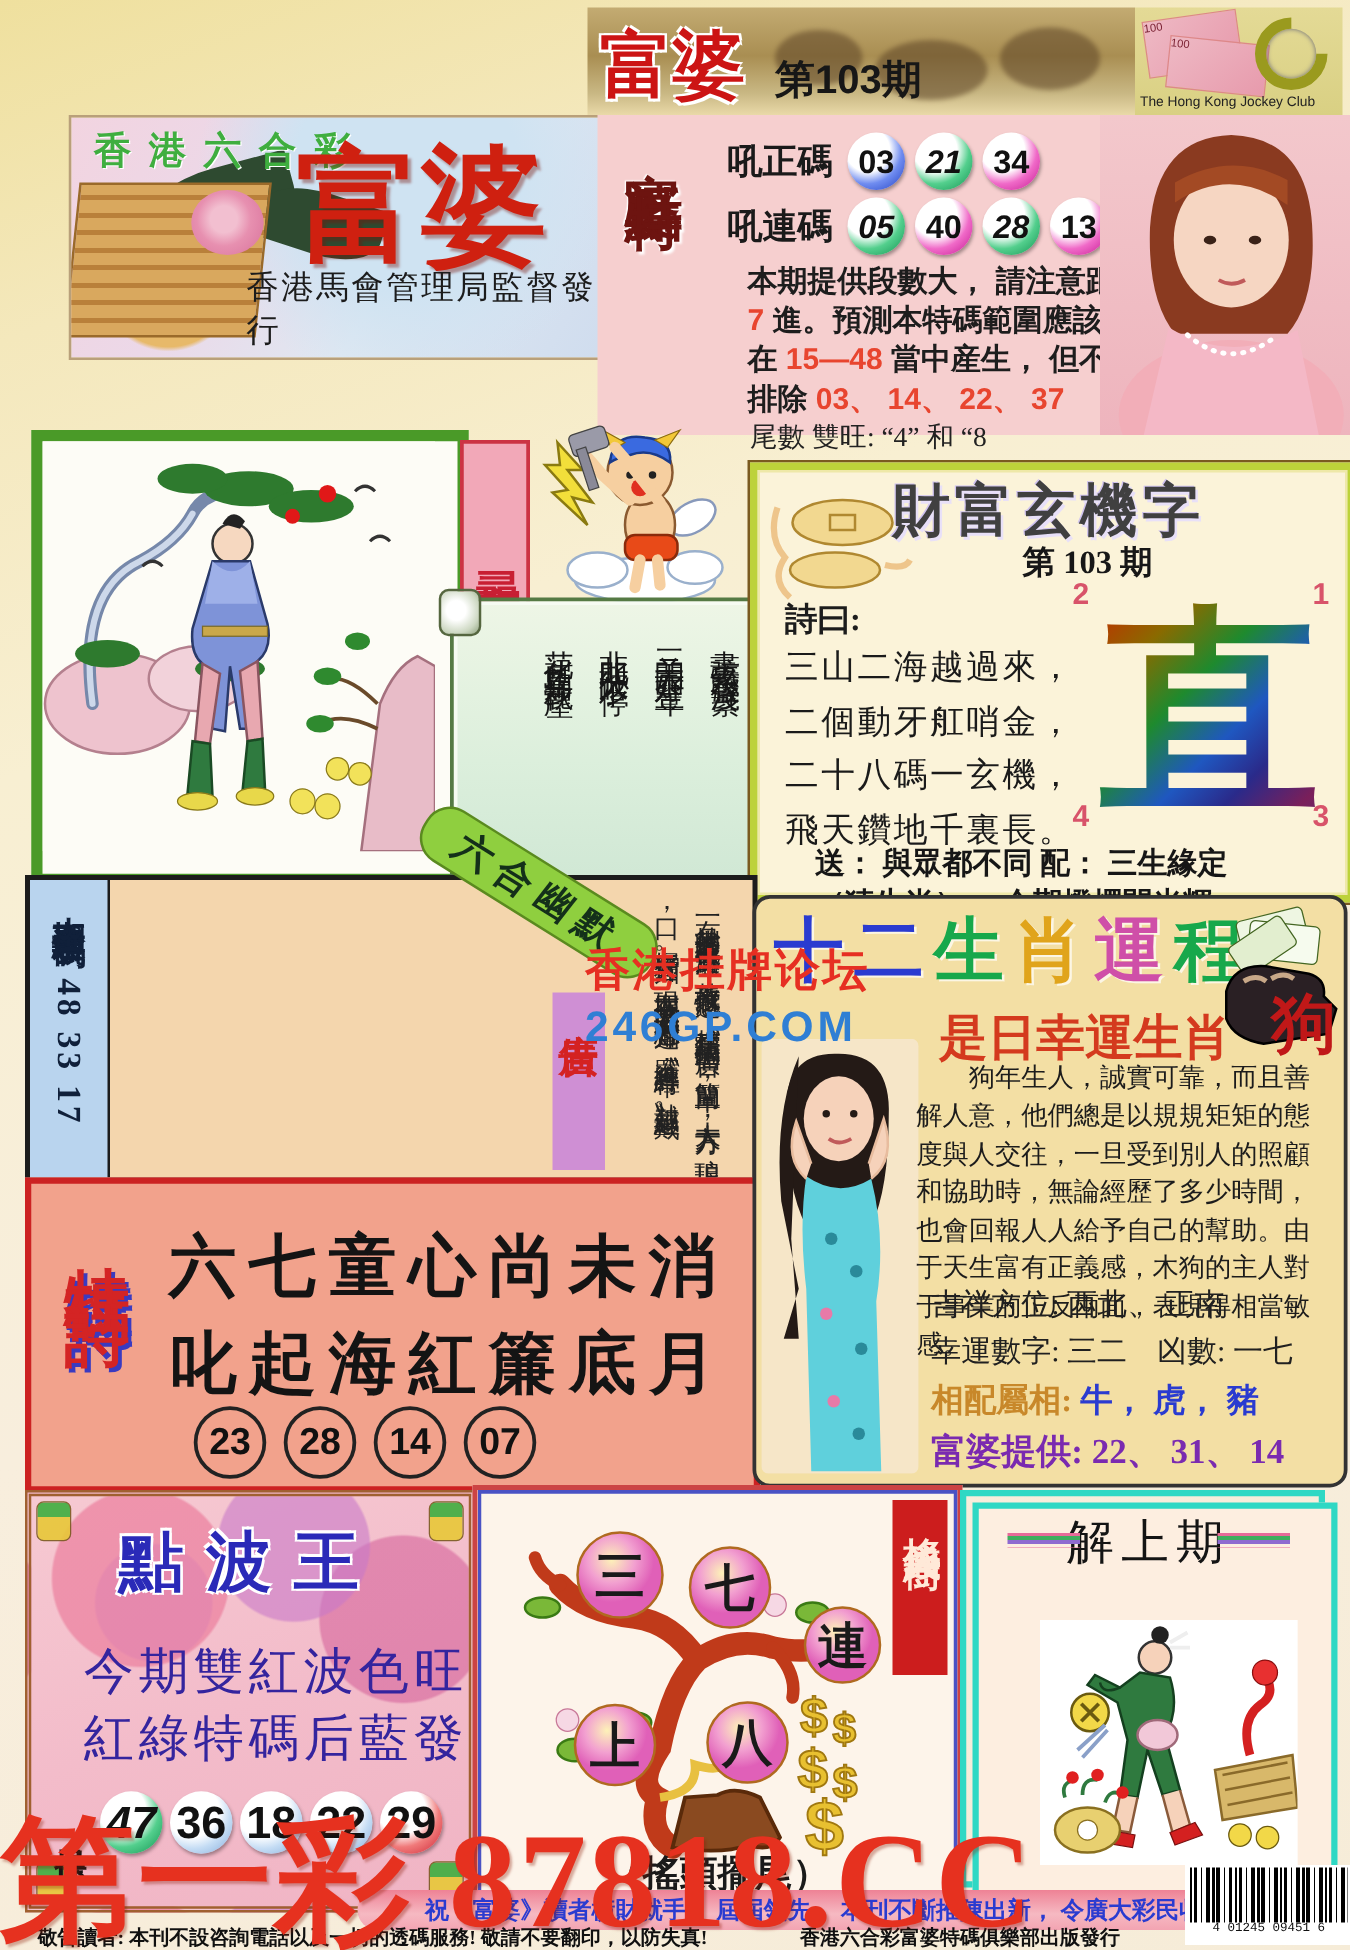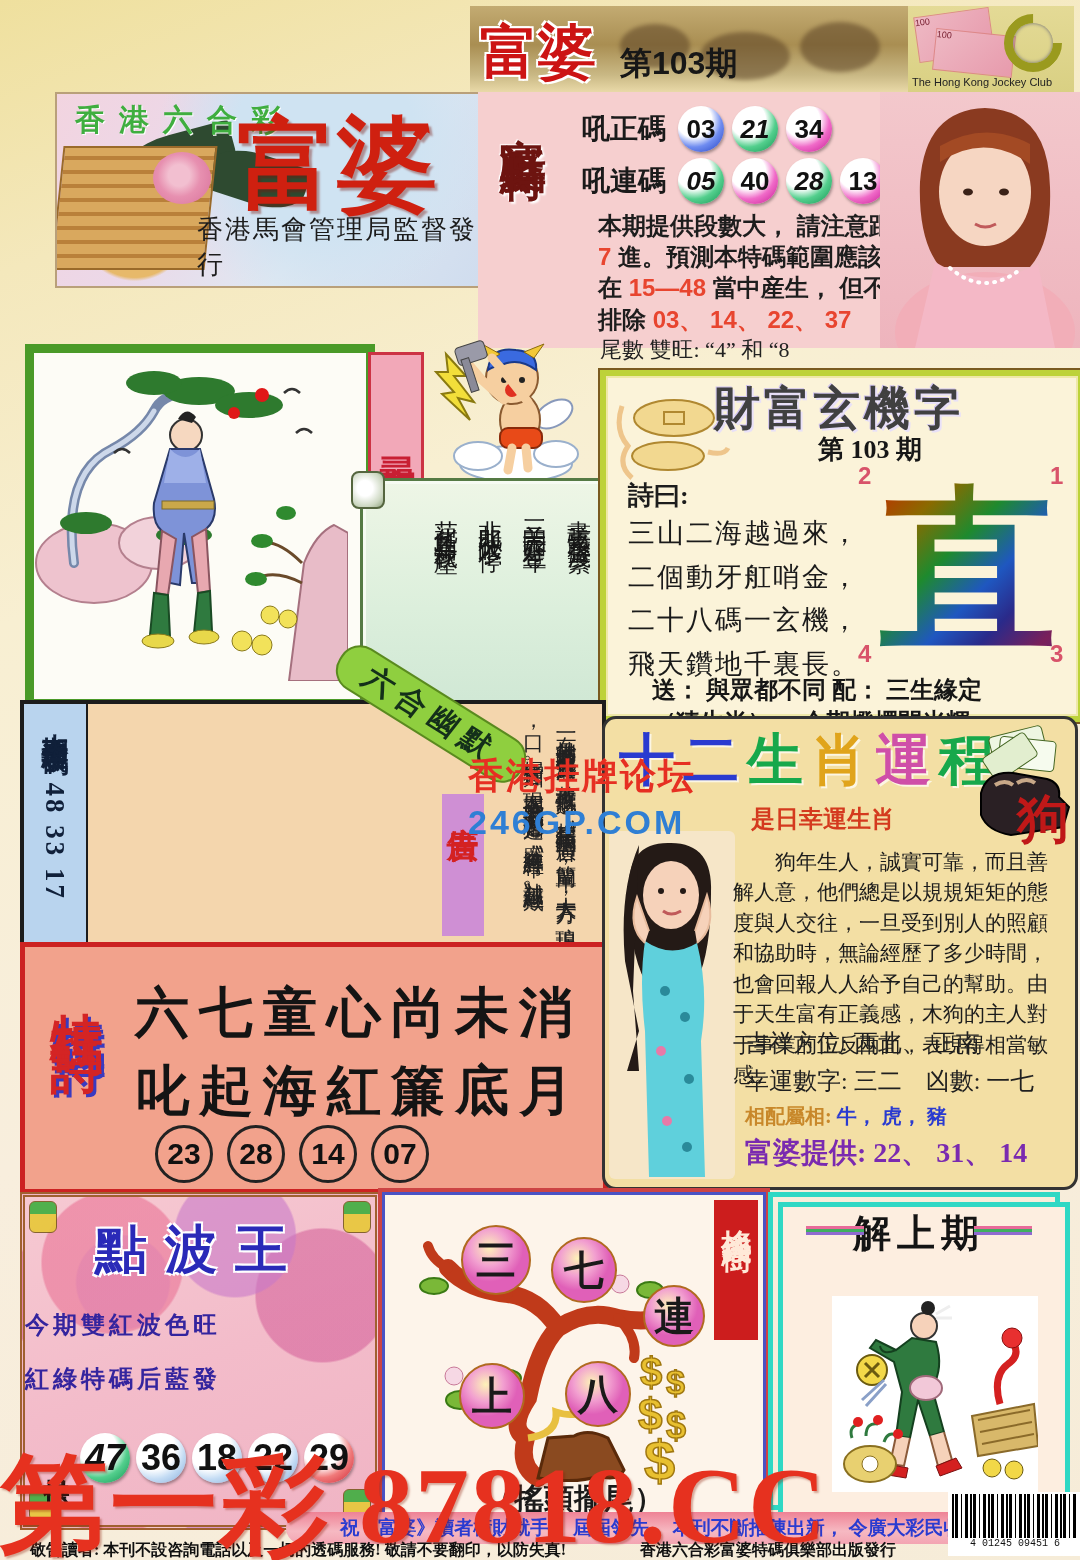--- a/index.html
+++ b/index.html
@@ -140,64 +140,64 @@
     font-family:"Liberation Sans","DejaVu Sans",sans-serif;}
   .ringnum{width:52px;height:52px;border-radius:50%;border:3px solid #222;display:flex;align-items:center;
     justify-content:center;font-size:30px;font-weight:bold;color:#111;
     font-family:"Liberation Sans",sans-serif;}
 
   
   .zodiac{left:602px;top:716px;width:470px;height:468px;background:#f3dfa4;border:3px solid #333;border-radius:14px;}
   .zodiac-title{position:absolute;left:14px;top:4px;font-size:56px;font-weight:bold;letter-spacing:8px;
     text-shadow:2px 2px 0 rgba(255,255,255,.7);}
   .fist{position:absolute;right:4px;top:4px;width:120px;height:120px;}
-  .zlucky{position:absolute;left:146px;top:84px;font-size:24px;font-weight:bold;color:#d43a1e;}
+  .zlucky{position:absolute;left:146px;top:84px;font-size:39px;font-weight:bold;color:#d43a1e;}
   .zanimal{position:absolute;left:412px;top:66px;font-size:52px;font-weight:bold;color:#c01818;right:10px;}
   .zpara{position:absolute;left:128px;top:128px;width:332px;font-size:21px;color:#1c1c1c;line-height:1.45;
     text-indent:2em;}
   .zwoman{position:absolute;left:4px;top:112px;width:126px;height:348px;overflow:hidden;border-radius:6px;}
   .zlines{position:absolute;left:140px;top:308px;width:322px;}
   .zline1{font-size:24px;color:#202020;margin-bottom:6px;}
-  .zmatch{font-size:20px;margin-bottom:4px;}
+  .zmatch{font-size:26px;margin-bottom:4px;}
   .zmatch .lab{color:#c8882a;font-weight:bold;}
   .zmatch .val{color:#2a3bd0;font-weight:bold;}
   .zprov{font-size:28px;font-weight:bold;color:#7a2ab0;margin-top:4px;}
 
   
   .wave{left:20px;top:1192px;width:350px;height:328px;border:5px double #a06030;
     background:
       radial-gradient(circle at 25% 20%,rgba(236,130,160,.75) 0 70px,transparent 72px),
       radial-gradient(circle at 60% 12%,rgba(200,120,200,.6) 0 60px,transparent 62px),
       radial-gradient(circle at 85% 30%,rgba(210,90,150,.55) 0 66px,transparent 68px),
       radial-gradient(circle at 28% 26%,rgba(180,120,220,.5) 0 46px,transparent 48px),
       linear-gradient(160deg,#f6c9d2 0%,#f3bcca 50%,#f0b4c4 100%);}
   .wave-title{position:absolute;left:0;right:0;top:18px;text-align:center;font-size:52px;font-weight:bold;
     color:#2a2ab8;letter-spacing:18px;
     text-shadow:2px 2px 0 #fff,-2px -2px 0 #fff,2px -2px 0 #fff,-2px 2px 0 #fff;}
-  .wave-line{position:absolute;left:0;right:0;text-align:left;font-size:24px;font-weight:bold;color:#34249e;
+  .wave-line{position:absolute;left:0;right:0;text-align:right;font-size:40px;font-weight:normal;color:#34249e;
     letter-spacing:4px;}
   .wave-provide{position:absolute;left:14px;top:236px;display:flex;align-items:center;gap:6px;}
   .wave-provide .plabel{writing-mode:vertical-rl;font-size:26px;font-weight:bold;color:#141414;}
   .wave .ball{width:50px;height:50px;font-size:36px;text-align:center;}
   .corner-dec{position:absolute;width:26px;height:30px;border-radius:6px;
     background:linear-gradient(180deg,#3fae3f 0 40%,#e8c838 40% 100%);border:1px solid #7a5a20;opacity:.9;}
 
   
   .treebox{left:378px;top:1188px;width:384px;height:334px;background:#fdf4ea;
     border:4px solid #cc4444;box-shadow:inset 0 0 0 3px #4a52c4;}
   .tree-label{position:absolute;right:8px;top:8px;width:44px;height:140px;background:#cc1d1d;
     display:flex;align-items:flex-start;justify-content:center;}
   .tree-label span{writing-mode:vertical-rl;font-size:30px;font-weight:bold;color:#ffe9d8;margin-top:6px;letter-spacing:6px;}
   .tree-caption{position:absolute;left:0;right:0;bottom:6px;text-align:center;font-size:30px;font-weight:bold;color:#1a1a1a;}
 
   
   .lastbox{left:768px;top:1192px;width:302px;height:328px;}
   .last-outer{position:absolute;left:0;top:0;right:10px;bottom:10px;border:5px solid #2fd8c4;}
   .last-inner{position:absolute;left:10px;top:10px;right:0;bottom:0;border:5px solid #2fd8c4;background:#fdeee0;}
-  .last-title{position:absolute;left:0;right:0;top:16px;text-align:center;font-size:38px;font-weight:bold;color:#141414;
+  .last-title{position:absolute;left:0;right:0;top:16px;text-align:center;font-size:38px;font-weight:normal;color:#141414;
     letter-spacing:6px;z-index:2;}
   .last-wave{position:absolute;top:34px;width:58px;height:12px;z-index:2;
     background:repeating-linear-gradient(180deg,#e86a9a 0 3px,#3fae5f 3px 6px,#8f6ad0 6px 9px,transparent 9px 12px);}
   .last-pic{position:absolute;left:64px;top:104px;width:206px;height:196px;background:#fff;z-index:2;}
 
   
   .bigred{left:0px;top:1452px;width:1060px;z-index:60;font-size:108px;font-weight:bold;color:#e6311f;
     letter-spacing:2px;line-height:1;text-shadow:2px 2px 2px rgba(140,30,10,.35);white-space:nowrap;}
   .promo-bar{left:286px;top:1512px;width:794px;height:32px;z-index:40;border-radius:16px 0 0 16px;
     background:linear-gradient(180deg,#ee8295 0%,#f6b9c2 60%,#f3a4b2 100%);

